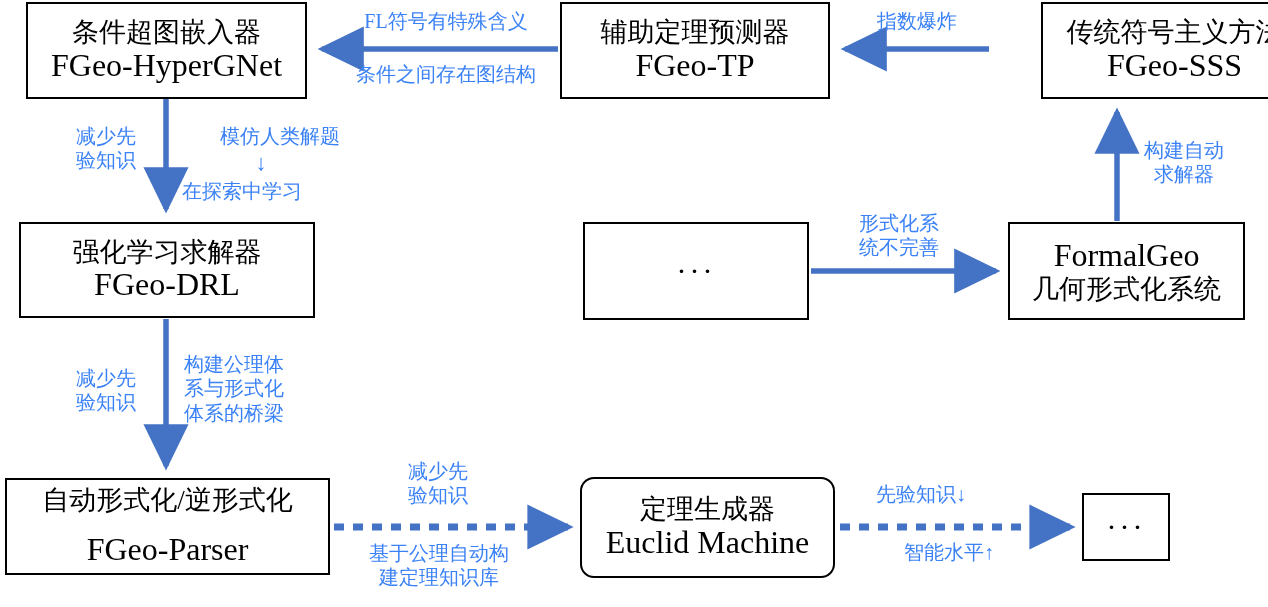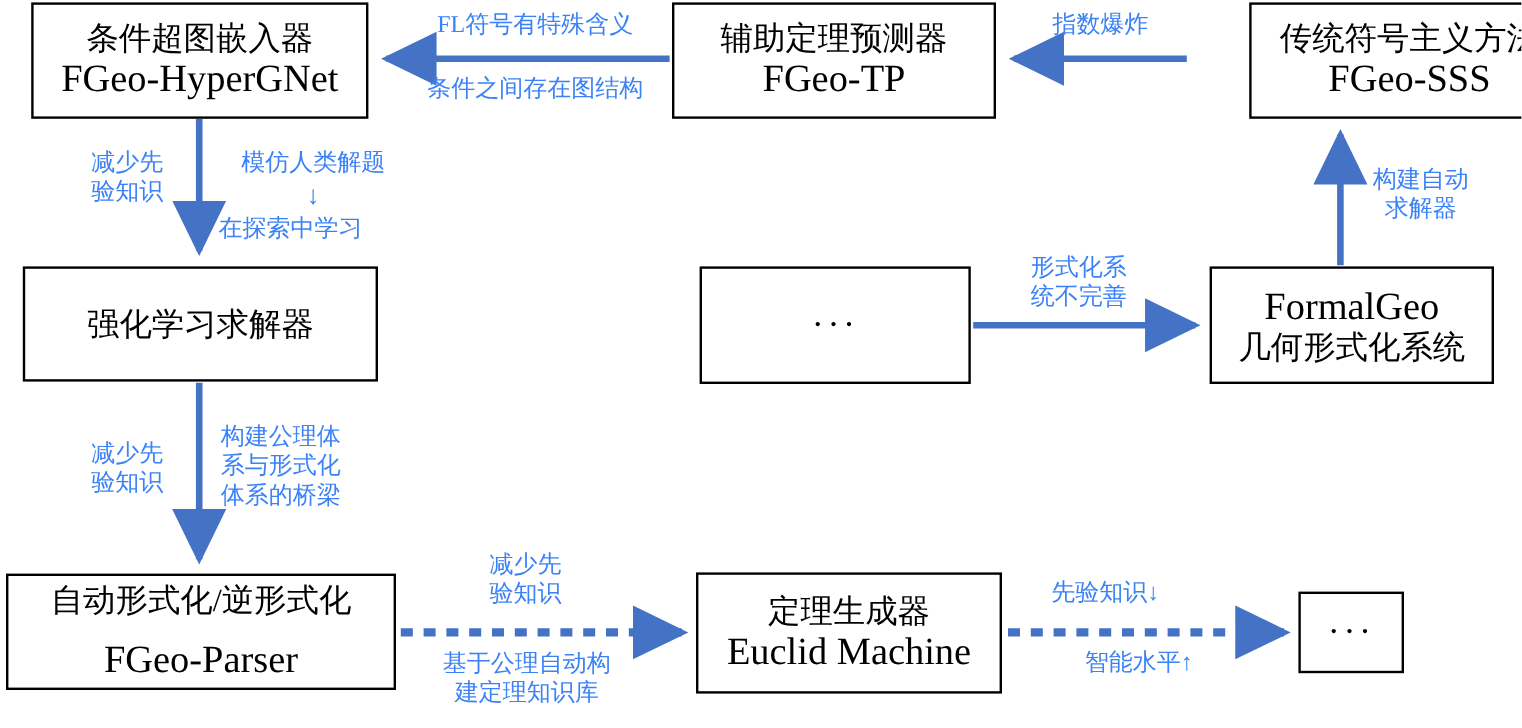--- a/index.html
+++ b/index.html
@@ -116,57 +116,58 @@
     <span class="ln ln-en">FGeo-TP</span>
   </div>
 
   <div class="node" style="left:1041px; top:2px; width:267px; height:97px;">
     <span class="ln ln-cn">传统符号主义方法</span>
     <span class="ln ln-en">FGeo-SSS</span>
   </div>
 
   <div class="node" style="left:19px; top:222px; width:296px; height:96px;">
     <span class="ln ln-cn">强化学习求解器</span>
+    <span class="ln ln-en">FGeo-DRL</span>
   </div>
 
   <div class="node" style="left:583px; top:222px; width:226px; height:98px;">
     <span class="ln ln-dots">···</span>
   </div>
 
   <div class="node" style="left:1008px; top:222px; width:237px; height:98px;">
     <span class="ln ln-en">FormalGeo</span>
     <span class="ln ln-cn">几何形式化系统</span>
   </div>
 
   <div class="node" style="left:5px; top:478px; width:325px; height:97px;gap:16px;">
     <span class="ln ln-cn">自动形式化/逆形式化</span>
     <span class="ln ln-en">FGeo-Parser</span>
   </div>
 
-  <div class="node" style="left:580px; top:477px; width:255px; height:101px;">
+  <div class="node" style="left:580px; top:477px; width:255px; height:101px;border-radius:14px;">
     <span class="ln ln-cn">定理生成器</span>
     <span class="ln ln-en">Euclid Machine</span>
   </div>
 
   <div class="node" style="left:1082px; top:493px; width:88px; height:68px;">
     <span class="ln ln-dots">···</span>
   </div>
 
   <div class="elabel" style="left:340px; top:9px; width:212px; text-align:center;">FL符号有特殊含义</div>
 
   <div class="elabel" style="left:340px; top:62px; width:212px; text-align:center;">条件之间存在图结构</div>
 
   <div class="elabel" style="left:850px; top:9px; width:134px; text-align:center;">指数爆炸</div>
 
   <div class="elabel multi" style="left:62px; top:124px; width:88px; text-align:center;">
     <span style="white-space:pre-line;">减少先
 验知识</span>
   </div>
 
-  <div class="elabel" style="left:182px; top:124px; width:158px; text-align:center;">模仿人类解题</div>
+  <div class="elabel" style="left:182px; top:124px; width:158px; text-align:right;">模仿人类解题</div>
 
   <div class="elabel" style="left:182px; top:150px; width:158px; text-align:center; font-size:22px;">↓</div>
 
   <div class="elabel" style="left:182px; top:179px; width:158px; text-align:left;">在探索中学习</div>
 
   <div class="elabel multi" style="left:1132px; top:138px; width:104px; text-align:center;">
     <span style="white-space:pre-line;">构建自动
 求解器</span>
   </div>
 

